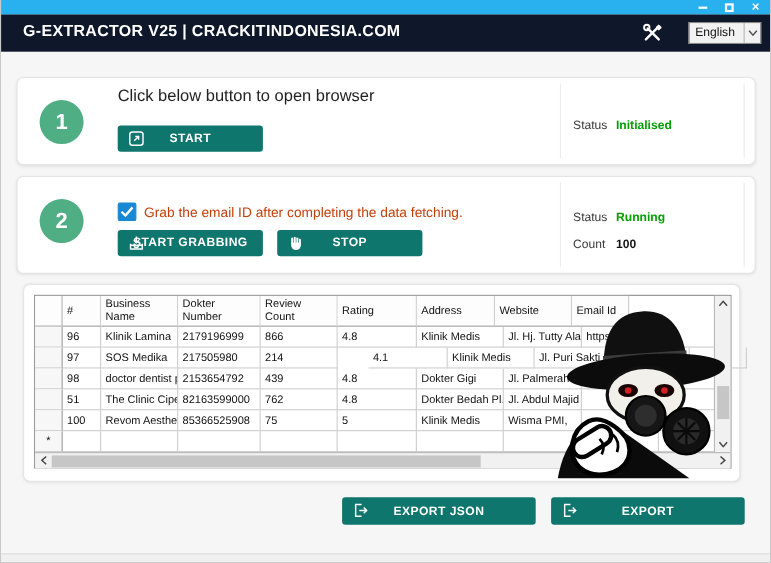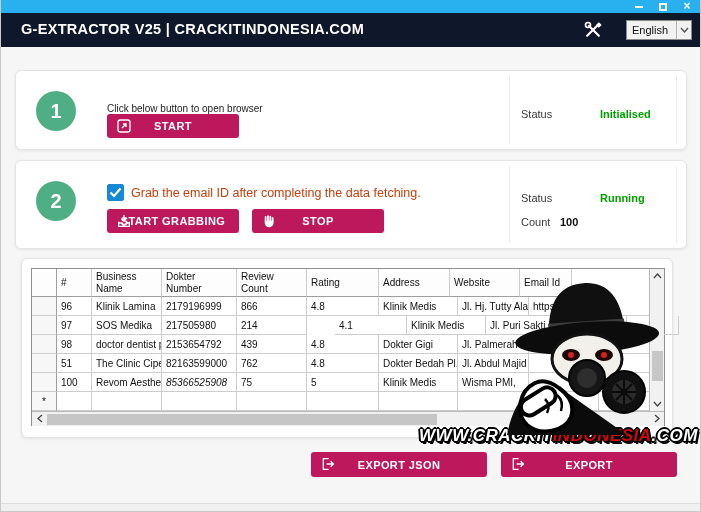--- a/index.html
+++ b/index.html
@@ -22,30 +22,30 @@
   .lang-select { position:absolute; right:8px; top:7px; width:66px; height:20px; background:#f2f2f2; border:1px solid #8a8a8a; display:flex; align-items:center; cursor:pointer; }
   .lang-value { flex:1; font-size:11px; color:#111; padding-left:5px; }
   .lang-arrow { width:15px; height:100%; border-left:1px solid #b5b5b5; display:flex; align-items:center; justify-content:center; }
   
   .content { position:absolute; left:0; top:47px; width:701px; height:457px; background:#f6f6f6; }
   .card { position:absolute; background:#fff; border:1px solid #e4e4e4; border-radius:6px; box-shadow:0 1px 3px rgba(0,0,0,.08); }
   #card1 { left:14px; top:23px; width:672px; height:80px; }
   #card2 { left:14px; top:113px; width:672px; height:89px; }
   #card3 { left:20px; top:211px; width:652px; height:180px; z-index:10; }
   .step-circle { position:absolute; left:20px; top:20px; width:40px; height:40px; border-radius:50%; background:#4fae84; color:#fff; font-size:20px; font-weight:bold; display:flex; align-items:center; justify-content:center; }
-  .instruction { position:absolute; left:91px; top:32px; font-size:10px; color:#222; }
-  .btn { position:absolute; height:24px; background:#be185d; border:none; border-radius:3px; color:#fff; font-family:"Liberation Sans",sans-serif; font-size:11px; font-weight:bold; letter-spacing:.4px; display:flex; align-items:center; justify-content:center; cursor:pointer; }
+  .instruction { position:absolute; left:91px; top:8px; font-size:15px; color:#222; }
+  .btn { position:absolute; height:24px; background:#0f766e; border:none; border-radius:3px; color:#fff; font-family:"Liberation Sans",sans-serif; font-size:11px; font-weight:bold; letter-spacing:.4px; display:flex; align-items:center; justify-content:center; cursor:pointer; }
   .btn .btn-icon { position:absolute; left:9px; top:4px; width:16px; height:16px; }
   #start-btn { left:91px; top:43px; width:132px; }
   #grab-btn { left:91px; top:48px; width:132px; }
   #stop-btn { left:236px; top:48px; width:132px; }
   .status-panel { position:absolute; left:493px; top:5px; bottom:5px; width:168px; border-left:1px solid #ececec; border-right:1px solid #ececec; }
   .srow { position:absolute; left:11px; font-size:11px; color:#3a3a3a; }
   .sval { position:absolute; left:50px; font-size:11px; font-weight:bold; }
-  .green { color:#00a000;margin-left:40px; }
+  .green { color:#00a000; }
   .black { color:#111; }
   
   .checkbox { position:absolute; left:91px; top:23px; width:17px; height:17px; border:1px solid #1788d4; border-radius:2px; background:#fff; cursor:pointer; }
   .checkbox.checked { background:#1788d4; }
   .checkbox svg { position:absolute; left:1px; top:2px; }
   .check-label { position:absolute; left:115px; top:25px; font-size:12.5px; color:#c2410c; }
   
   .dg { position:absolute; left:9px; top:9px; width:634px; border:1px solid #8f8f8f; background:#fff; }
   .dg-grid { width:632px; }
   .dg-row { display:flex; height:19px; }
@@ -221,21 +221,21 @@
               <div class="dg-cell" style="width: 72px;">4.8</div>
               <div class="dg-cell" style="width: 79px;">Dokter Bedah Pl...</div>
               <div class="dg-cell" style="width: 71px;">Jl. Abdul Majid R...</div>
               <div class="dg-cell" style="width: 70px;"></div>
               <div class="dg-cell" style="width: 52px;"></div>
             </div>
             <div class="dg-row">
               <div class="dg-cell dg-sel" style="width: 25px;"></div>
               <div class="dg-cell" style="width: 35px;">100</div>
               <div class="dg-cell" style="width: 70px;">Revom Aesthetic...</div>
-              <div class="dg-cell" style="width: 75px; font-style: italic;">85366525908</div>
+              <div class="dg-cell" style="width: 75px;">85366525908</div>
               <div class="dg-cell" style="width: 70px;">75</div>
               <div class="dg-cell" style="width: 72px;">5</div>
               <div class="dg-cell" style="width: 79px;">Klinik Medis</div>
               <div class="dg-cell" style="width: 71px;">Wisma PMI,</div>
               <div class="dg-cell" style="width: 70px;"></div>
               <div class="dg-cell" style="width: 52px;"></div>
             </div>
             <div class="dg-row">
               <div class="dg-cell dg-sel" style="width: 25px;">*</div>
               <div class="dg-cell" style="width: 35px;"></div>
@@ -295,23 +295,20 @@
       <circle cx="80" cy="103" r="10" fill="#2e2e2e"></circle>
       <circle cx="117" cy="117" r="21" fill="#101010" stroke="#000" stroke-width="2"></circle>
       <circle cx="117" cy="117" r="12" fill="#2a2a2a"></circle>
       <path d="M117 105 v24 M105 117 h24 M109 109 l16 16 M125 109 l-16 16" stroke="#0a0a0a" stroke-width="2"></path>
       <path d="M0 160 C8 118 28 108 52 112 L120 160 Z" fill="#0b0b0b"></path>
       <path d="M28 108 C12 116 8 138 20 150 C34 162 58 156 64 142 C68 130 62 120 52 113 C44 107 36 104 28 108 Z" fill="#fff" stroke="#000" stroke-width="4"></path>
       <rect x="12" y="118" width="38" height="17" rx="8.5" transform="rotate(-32 31 126)" fill="#fff" stroke="#000" stroke-width="4"></rect>
       <path d="M38 124 q6 6 2 14 M50 120 q7 6 4 16" fill="none" stroke="#000" stroke-width="2.5"></path>
     </svg>
 
-    <div class="logo">
-      <span class="white">WWW.CRACKIT</span><span class="red">INDONESIA</span><span class="white">.COM</span>
-    </div>
 
     <button class="btn" id="export-json-btn">
       <svg class="btn-icon" viewBox="0 0 24 24" fill="none" stroke="#fff" stroke-width="2">
         <path d="M13 4 H5 v16 h8"></path>
           <path d="M16 8 l4 4 -4 4 M20 12 H10"></path>
       </svg>
       <span>EXPORT JSON</span>
     </button>
     <button class="btn" id="export-btn">
       <svg class="btn-icon" viewBox="0 0 24 24" fill="none" stroke="#fff" stroke-width="2">

